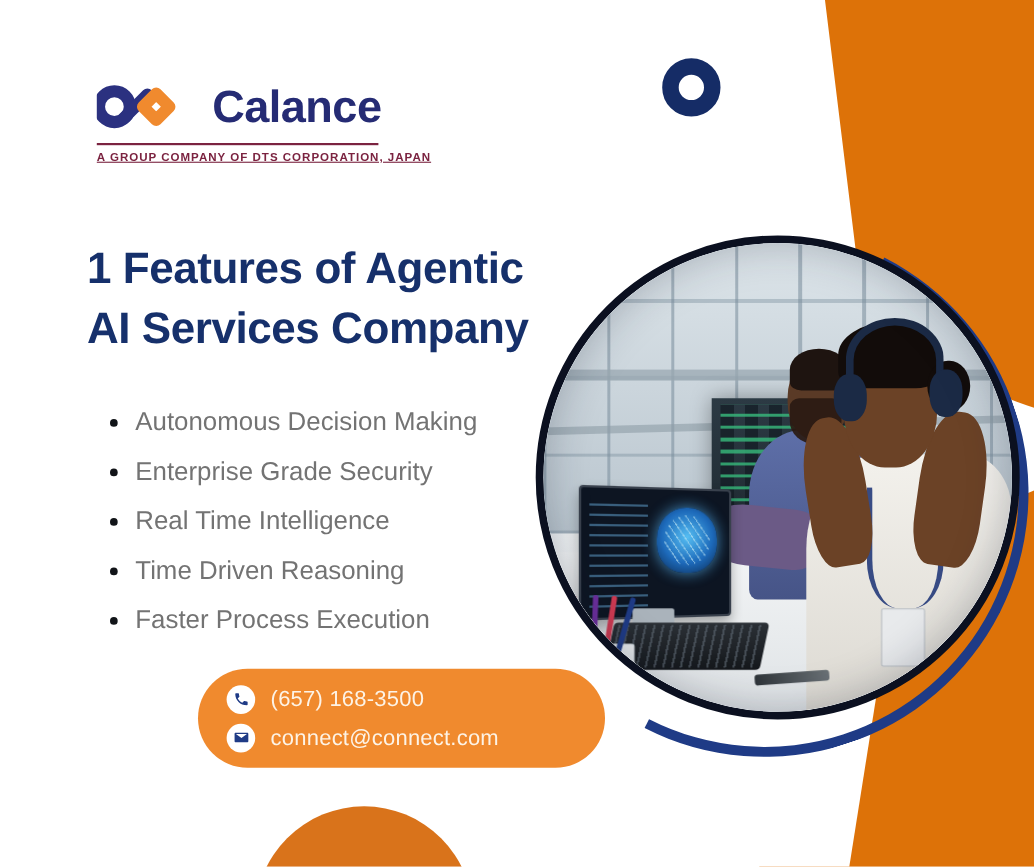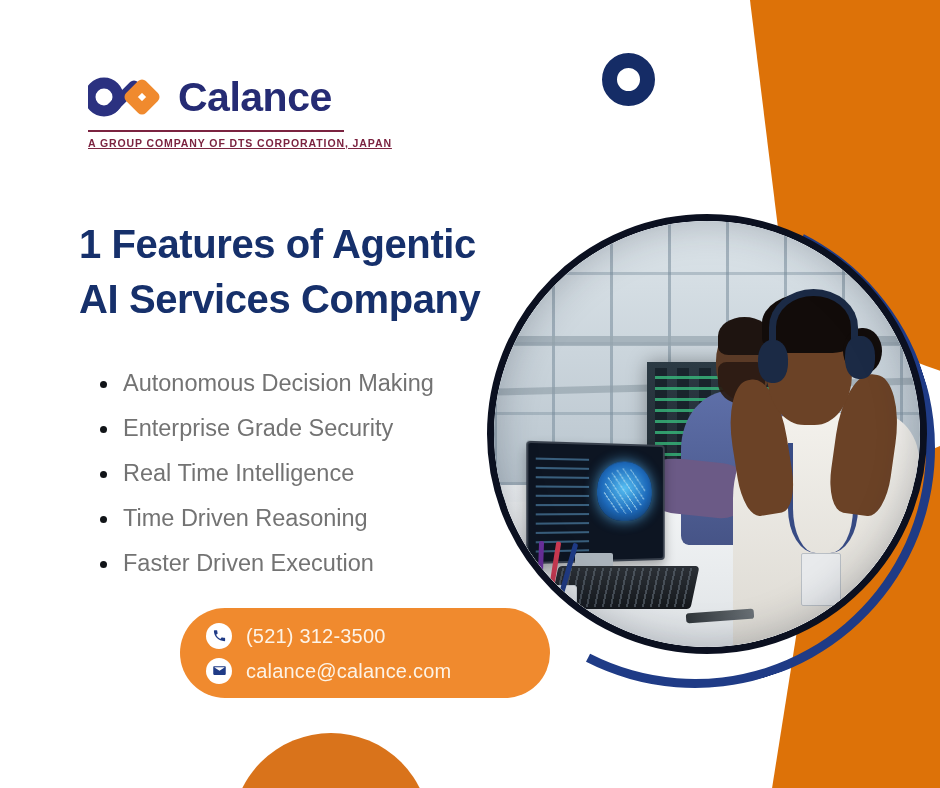--- a/index.html
+++ b/index.html
@@ -103,21 +103,21 @@
   
   .logo-block {
     position: absolute;
     left: 88px;
     top: 70px;
     width: 260px;
   }
   .logo-row {
     display: flex;
     align-items: center;
-    gap: 4px;
+    gap: 19px;
     height: 54px;
   }
   .logo-mark {
     width: 86px;
     height: 50px;
     flex: 0 0 auto;
   }
   .logo-word {
     font-size: 41px;
     font-weight: 700;
@@ -449,39 +449,39 @@
     <div class="logo-tag">A GROUP COMPANY OF DTS CORPORATION, JAPAN</div>
   </div>
 
   <h1 class="headline">1 Features of Agentic AI Services Company</h1>
 
   <ul class="features">
     <li>Autonomous Decision Making</li>
     <li>Enterprise Grade Security</li>
     <li>Real Time Intelligence</li>
     <li>Time Driven Reasoning</li>
-    <li>Faster Driven Execution</li>
+    <li>Faster Process Execution</li>
   </ul>
 
   <div class="contact-pill">
     <div class="contact-line">
       <span class="contact-icon">
         <svg viewBox="0 0 24 24" width="15" height="15" fill="#1F3B86">
           <path d="M6.6 10.8c1.4 2.8 3.8 5.2 6.6 6.6l2.2-2.2c.3-.3.7-.4 1-.2 1.2.4 2.4.6 3.6.6.6 0 1 .4 1 1V20c0 .6-.4 1-1 1C10.3 21 3 13.7 3 4.5c0-.6.4-1 1-1h3.4c.6 0 1 .4 1 1 0 1.3.2 2.5.6 3.6.1.3 0 .7-.2 1l-2.2 1.7z"></path>
         </svg>
       </span>
-      <span class="contact-text">(521) 312-3500</span>
+      <span class="contact-text">(657) 168-3500</span>
     </div>
     <div class="contact-line">
       <span class="contact-icon">
         <svg viewBox="0 0 24 24" width="15" height="15" fill="#1F3B86">
           <path d="M2 6.5C2 5.7 2.7 5 3.5 5h17c.8 0 1.5.7 1.5 1.5v11c0 .8-.7 1.5-1.5 1.5h-17C2.7 19 2 18.3 2 17.5v-11zm2 .5l8 5.5L20 7v-.2H4V7z"></path>
         </svg>
       </span>
-      <span class="contact-text">calance@calance.com</span>
+      <span class="contact-text">connect@connect.com</span>
     </div>
   </div>
 
   <div class="photo-circle">
     <div class="photo-inner">
       <div class="ph-bg"></div>
       <div class="ph-window-grid"></div>
       <div class="ph-beam"></div>
       <div class="ph-beam2"></div>
       <div class="ph-racks"></div>

